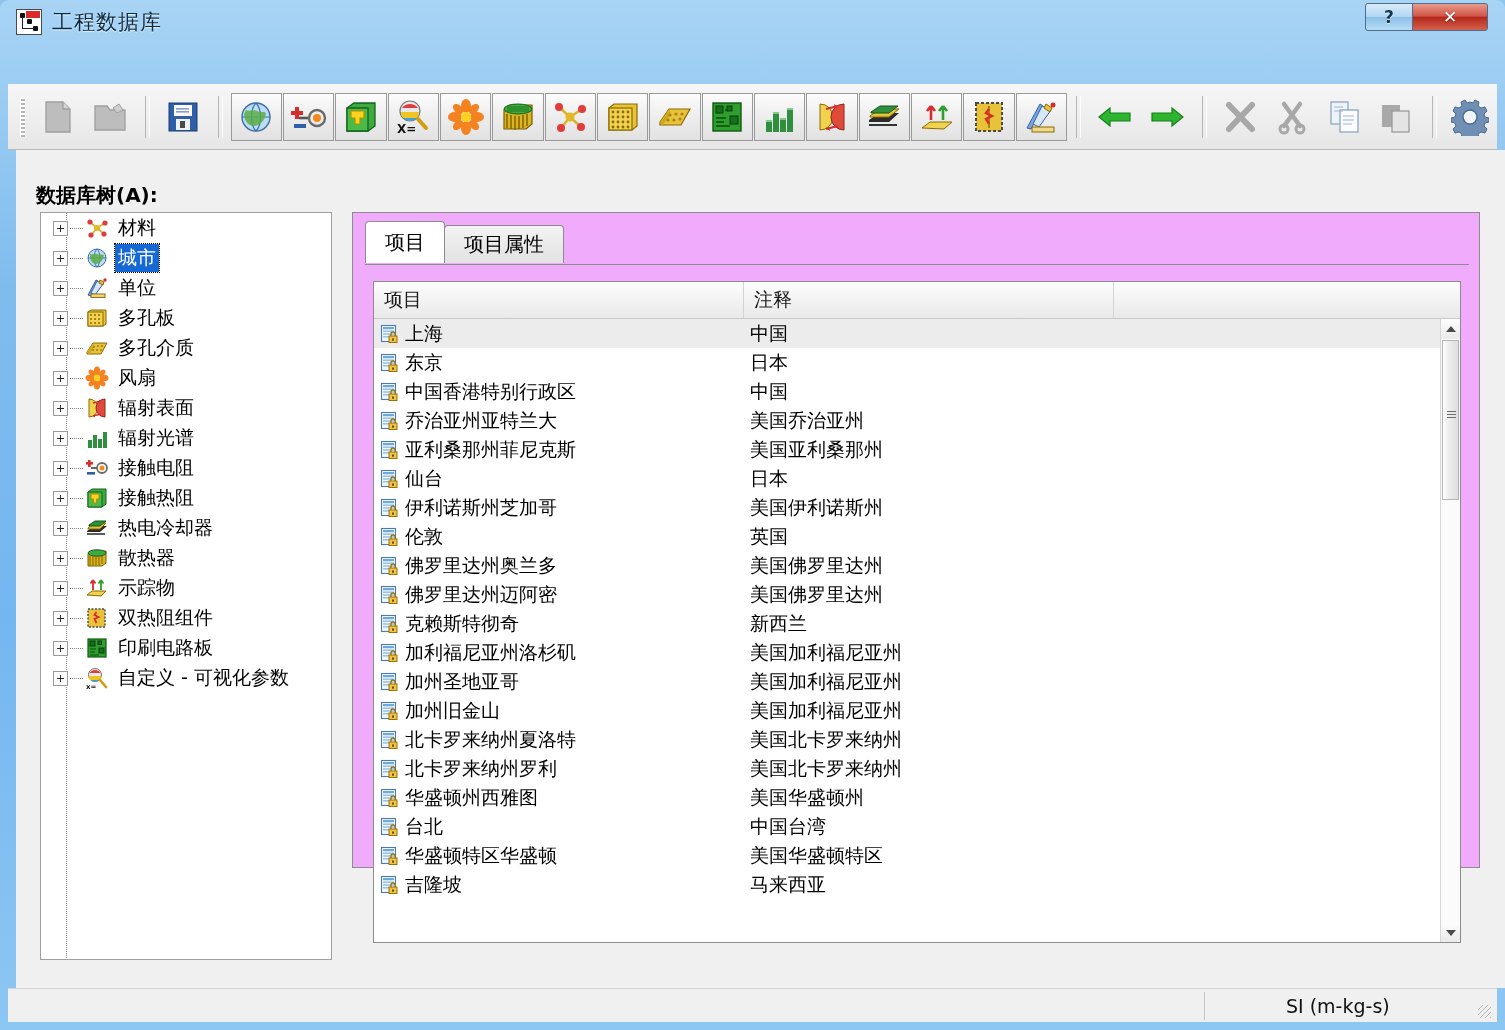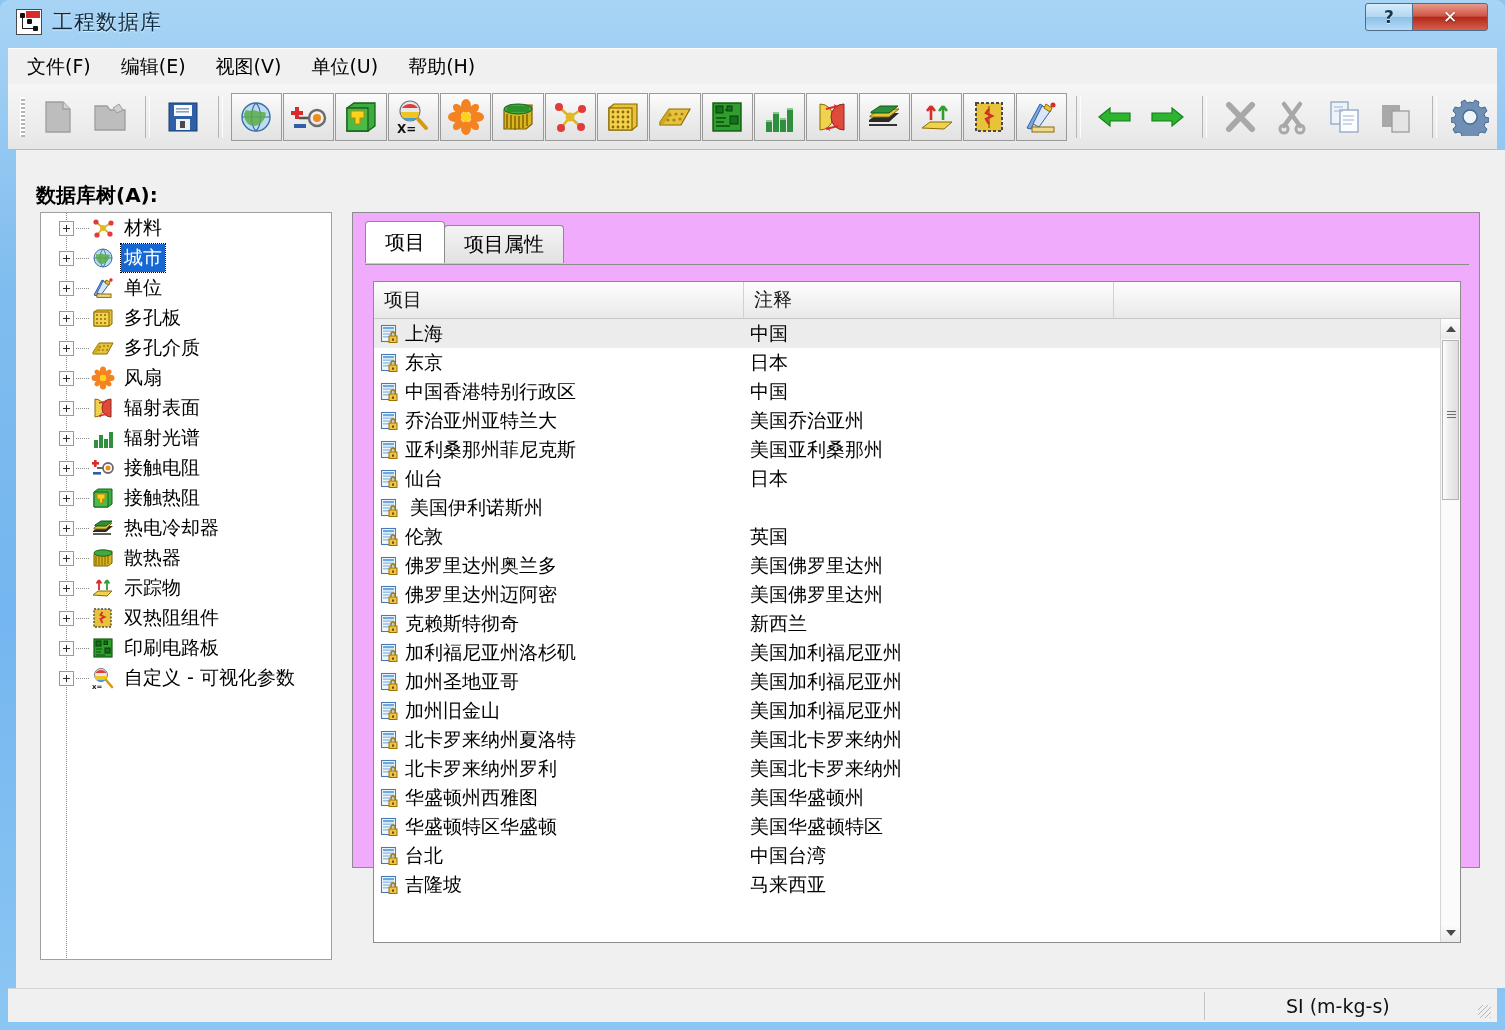--- a/index.html
+++ b/index.html
@@ -90,21 +90,21 @@
     background:#f0f0f0;
   }
   #tree-label{
     position:absolute;left:20px;top:32px;font-size:20px;color:#000;font-weight:bold;white-space:nowrap;
   }
   #tree-panel{
     position:absolute;left:24px;top:62px;width:292px;height:748px;
     background:#fff;border:1px solid #a0a0a0;box-sizing:border-box;overflow:hidden;
   }
   .tree-item{
-    position:relative;height:30px;display:flex;align-items:center;padding-left:18px;box-sizing:border-box;cursor:default;
+    position:relative;height:30px;display:flex;align-items:center;padding-left:12px;box-sizing:border-box;cursor:default;
   }
   .tw-plus{
     width:15px;height:15px;border:1px solid #9a9a9a;background:#fcfcfc;
     position:relative;flex:none;box-sizing:border-box;
   }
   .tw-plus:before,.tw-plus:after{content:"";position:absolute;background:#2a2a2a;}
   .tw-plus:before{left:3px;top:6px;width:7px;height:1px;}
   .tw-plus:after{left:6px;top:3px;width:1px;height:7px;}
   .tw-dots{width:14px;height:1px;margin:0 1px 0 2px;flex:none;
     background:repeating-linear-gradient(90deg,#8a8a8a 0 1px,transparent 1px 2px);}
@@ -194,27 +194,20 @@
       <div class="ln" style="left:5px;top:18px;width:13px;height:1px;"></div>
       <div class="dot" style="left:3px;top:3px;"></div>
       <div class="dot" style="left:10px;top:9px;"></div>
       <div class="dot" style="left:16px;top:16px;"></div>
     </div>
     <div id="title-text">工程数据库</div>
     <div class="winbtn" id="btn-help">?</div>
     <div class="winbtn" id="btn-close">✕</div>
   </div>
 
-  <div id="menubar">
-    <div class="menu-item">文件(F)</div>
-    <div class="menu-item">编辑(E)</div>
-    <div class="menu-item">视图(V)</div>
-    <div class="menu-item">单位(U)</div>
-    <div class="menu-item">帮助(H)</div>
-  </div>
 
   <div id="toolbar">
     <div class="tgrip"></div>
 
     <div class="tbtn">
       <svg class="ico" viewBox="0 0 38 38">
         <path d="M7 4h17l7 7v23H7z" fill="#bdbdbd" stroke="#9e9e9e" stroke-width="1.3"></path>
         <path d="M24 4v7h7" fill="#d4d4d4" stroke="#9e9e9e" stroke-width="1.3"></path>
       </svg>
     </div>
@@ -826,20 +819,21 @@
               <span class="rec-ico"><svg viewBox="0 0 20 20" width="20" height="20">
                   <rect x="1.5" y="1.5" width="14" height="16" fill="#f2f7fc" stroke="#4a7ab5" stroke-width="1.1"></rect>
                   <rect x="3" y="3" width="11" height="2.2" fill="#6fa8dc"></rect>
                   <rect x="3" y="6.4" width="11" height="1.6" fill="#9cc3e8"></rect>
                   <rect x="3" y="9.2" width="11" height="1.6" fill="#9cc3e8"></rect>
                   <rect x="3" y="12" width="6" height="1.6" fill="#9cc3e8"></rect>
                   <rect x="9" y="12" width="8" height="6.5" fill="#f0c44a" stroke="#9c7300" stroke-width="1"></rect>
                   <path d="M11 12v-2a2 2 0 014 0v2" fill="none" stroke="#9c7300" stroke-width="1.3"></path>
                   <rect x="12" y="14.5" width="2" height="2.2" fill="#6b4e00"></rect>
                 </svg></span>
+              <span class="cell-name">伊利诺斯州芝加哥</span>
               <span class="cell-note">美国伊利诺斯州</span>
             </div>
             <div class="lrow">
               <span class="rec-ico"><svg viewBox="0 0 20 20" width="20" height="20">
                   <rect x="1.5" y="1.5" width="14" height="16" fill="#f2f7fc" stroke="#4a7ab5" stroke-width="1.1"></rect>
                   <rect x="3" y="3" width="11" height="2.2" fill="#6fa8dc"></rect>
                   <rect x="3" y="6.4" width="11" height="1.6" fill="#9cc3e8"></rect>
                   <rect x="3" y="9.2" width="11" height="1.6" fill="#9cc3e8"></rect>
                   <rect x="3" y="12" width="6" height="1.6" fill="#9cc3e8"></rect>
                   <rect x="9" y="12" width="8" height="6.5" fill="#f0c44a" stroke="#9c7300" stroke-width="1"></rect>
@@ -979,36 +973,36 @@
               <span class="rec-ico"><svg viewBox="0 0 20 20" width="20" height="20">
                   <rect x="1.5" y="1.5" width="14" height="16" fill="#f2f7fc" stroke="#4a7ab5" stroke-width="1.1"></rect>
                   <rect x="3" y="3" width="11" height="2.2" fill="#6fa8dc"></rect>
                   <rect x="3" y="6.4" width="11" height="1.6" fill="#9cc3e8"></rect>
                   <rect x="3" y="9.2" width="11" height="1.6" fill="#9cc3e8"></rect>
                   <rect x="3" y="12" width="6" height="1.6" fill="#9cc3e8"></rect>
                   <rect x="9" y="12" width="8" height="6.5" fill="#f0c44a" stroke="#9c7300" stroke-width="1"></rect>
                   <path d="M11 12v-2a2 2 0 014 0v2" fill="none" stroke="#9c7300" stroke-width="1.3"></path>
                   <rect x="12" y="14.5" width="2" height="2.2" fill="#6b4e00"></rect>
                 </svg></span>
+              <span class="cell-name">台北</span>
+              <span class="cell-note">中国台湾</span>
+            </div>
+            <div class="lrow">
+              <span class="rec-ico"><svg viewBox="0 0 20 20" width="20" height="20">
+                  <rect x="1.5" y="1.5" width="14" height="16" fill="#f2f7fc" stroke="#4a7ab5" stroke-width="1.1"></rect>
+                  <rect x="3" y="3" width="11" height="2.2" fill="#6fa8dc"></rect>
+                  <rect x="3" y="6.4" width="11" height="1.6" fill="#9cc3e8"></rect>
+                  <rect x="3" y="9.2" width="11" height="1.6" fill="#9cc3e8"></rect>
+                  <rect x="3" y="12" width="6" height="1.6" fill="#9cc3e8"></rect>
+                  <rect x="9" y="12" width="8" height="6.5" fill="#f0c44a" stroke="#9c7300" stroke-width="1"></rect>
+                  <path d="M11 12v-2a2 2 0 014 0v2" fill="none" stroke="#9c7300" stroke-width="1.3"></path>
+                  <rect x="12" y="14.5" width="2" height="2.2" fill="#6b4e00"></rect>
+                </svg></span>
               <span class="cell-name">华盛顿特区华盛顿</span>
               <span class="cell-note">美国华盛顿特区</span>
-            </div>
-            <div class="lrow">
-              <span class="rec-ico"><svg viewBox="0 0 20 20" width="20" height="20">
-                  <rect x="1.5" y="1.5" width="14" height="16" fill="#f2f7fc" stroke="#4a7ab5" stroke-width="1.1"></rect>
-                  <rect x="3" y="3" width="11" height="2.2" fill="#6fa8dc"></rect>
-                  <rect x="3" y="6.4" width="11" height="1.6" fill="#9cc3e8"></rect>
-                  <rect x="3" y="9.2" width="11" height="1.6" fill="#9cc3e8"></rect>
-                  <rect x="3" y="12" width="6" height="1.6" fill="#9cc3e8"></rect>
-                  <rect x="9" y="12" width="8" height="6.5" fill="#f0c44a" stroke="#9c7300" stroke-width="1"></rect>
-                  <path d="M11 12v-2a2 2 0 014 0v2" fill="none" stroke="#9c7300" stroke-width="1.3"></path>
-                  <rect x="12" y="14.5" width="2" height="2.2" fill="#6b4e00"></rect>
-                </svg></span>
-              <span class="cell-name">台北</span>
-              <span class="cell-note">中国台湾</span>
             </div>
             <div class="lrow">
               <span class="rec-ico"><svg viewBox="0 0 20 20" width="20" height="20">
                   <rect x="1.5" y="1.5" width="14" height="16" fill="#f2f7fc" stroke="#4a7ab5" stroke-width="1.1"></rect>
                   <rect x="3" y="3" width="11" height="2.2" fill="#6fa8dc"></rect>
                   <rect x="3" y="6.4" width="11" height="1.6" fill="#9cc3e8"></rect>
                   <rect x="3" y="9.2" width="11" height="1.6" fill="#9cc3e8"></rect>
                   <rect x="3" y="12" width="6" height="1.6" fill="#9cc3e8"></rect>
                   <rect x="9" y="12" width="8" height="6.5" fill="#f0c44a" stroke="#9c7300" stroke-width="1"></rect>
                   <path d="M11 12v-2a2 2 0 014 0v2" fill="none" stroke="#9c7300" stroke-width="1.3"></path>

